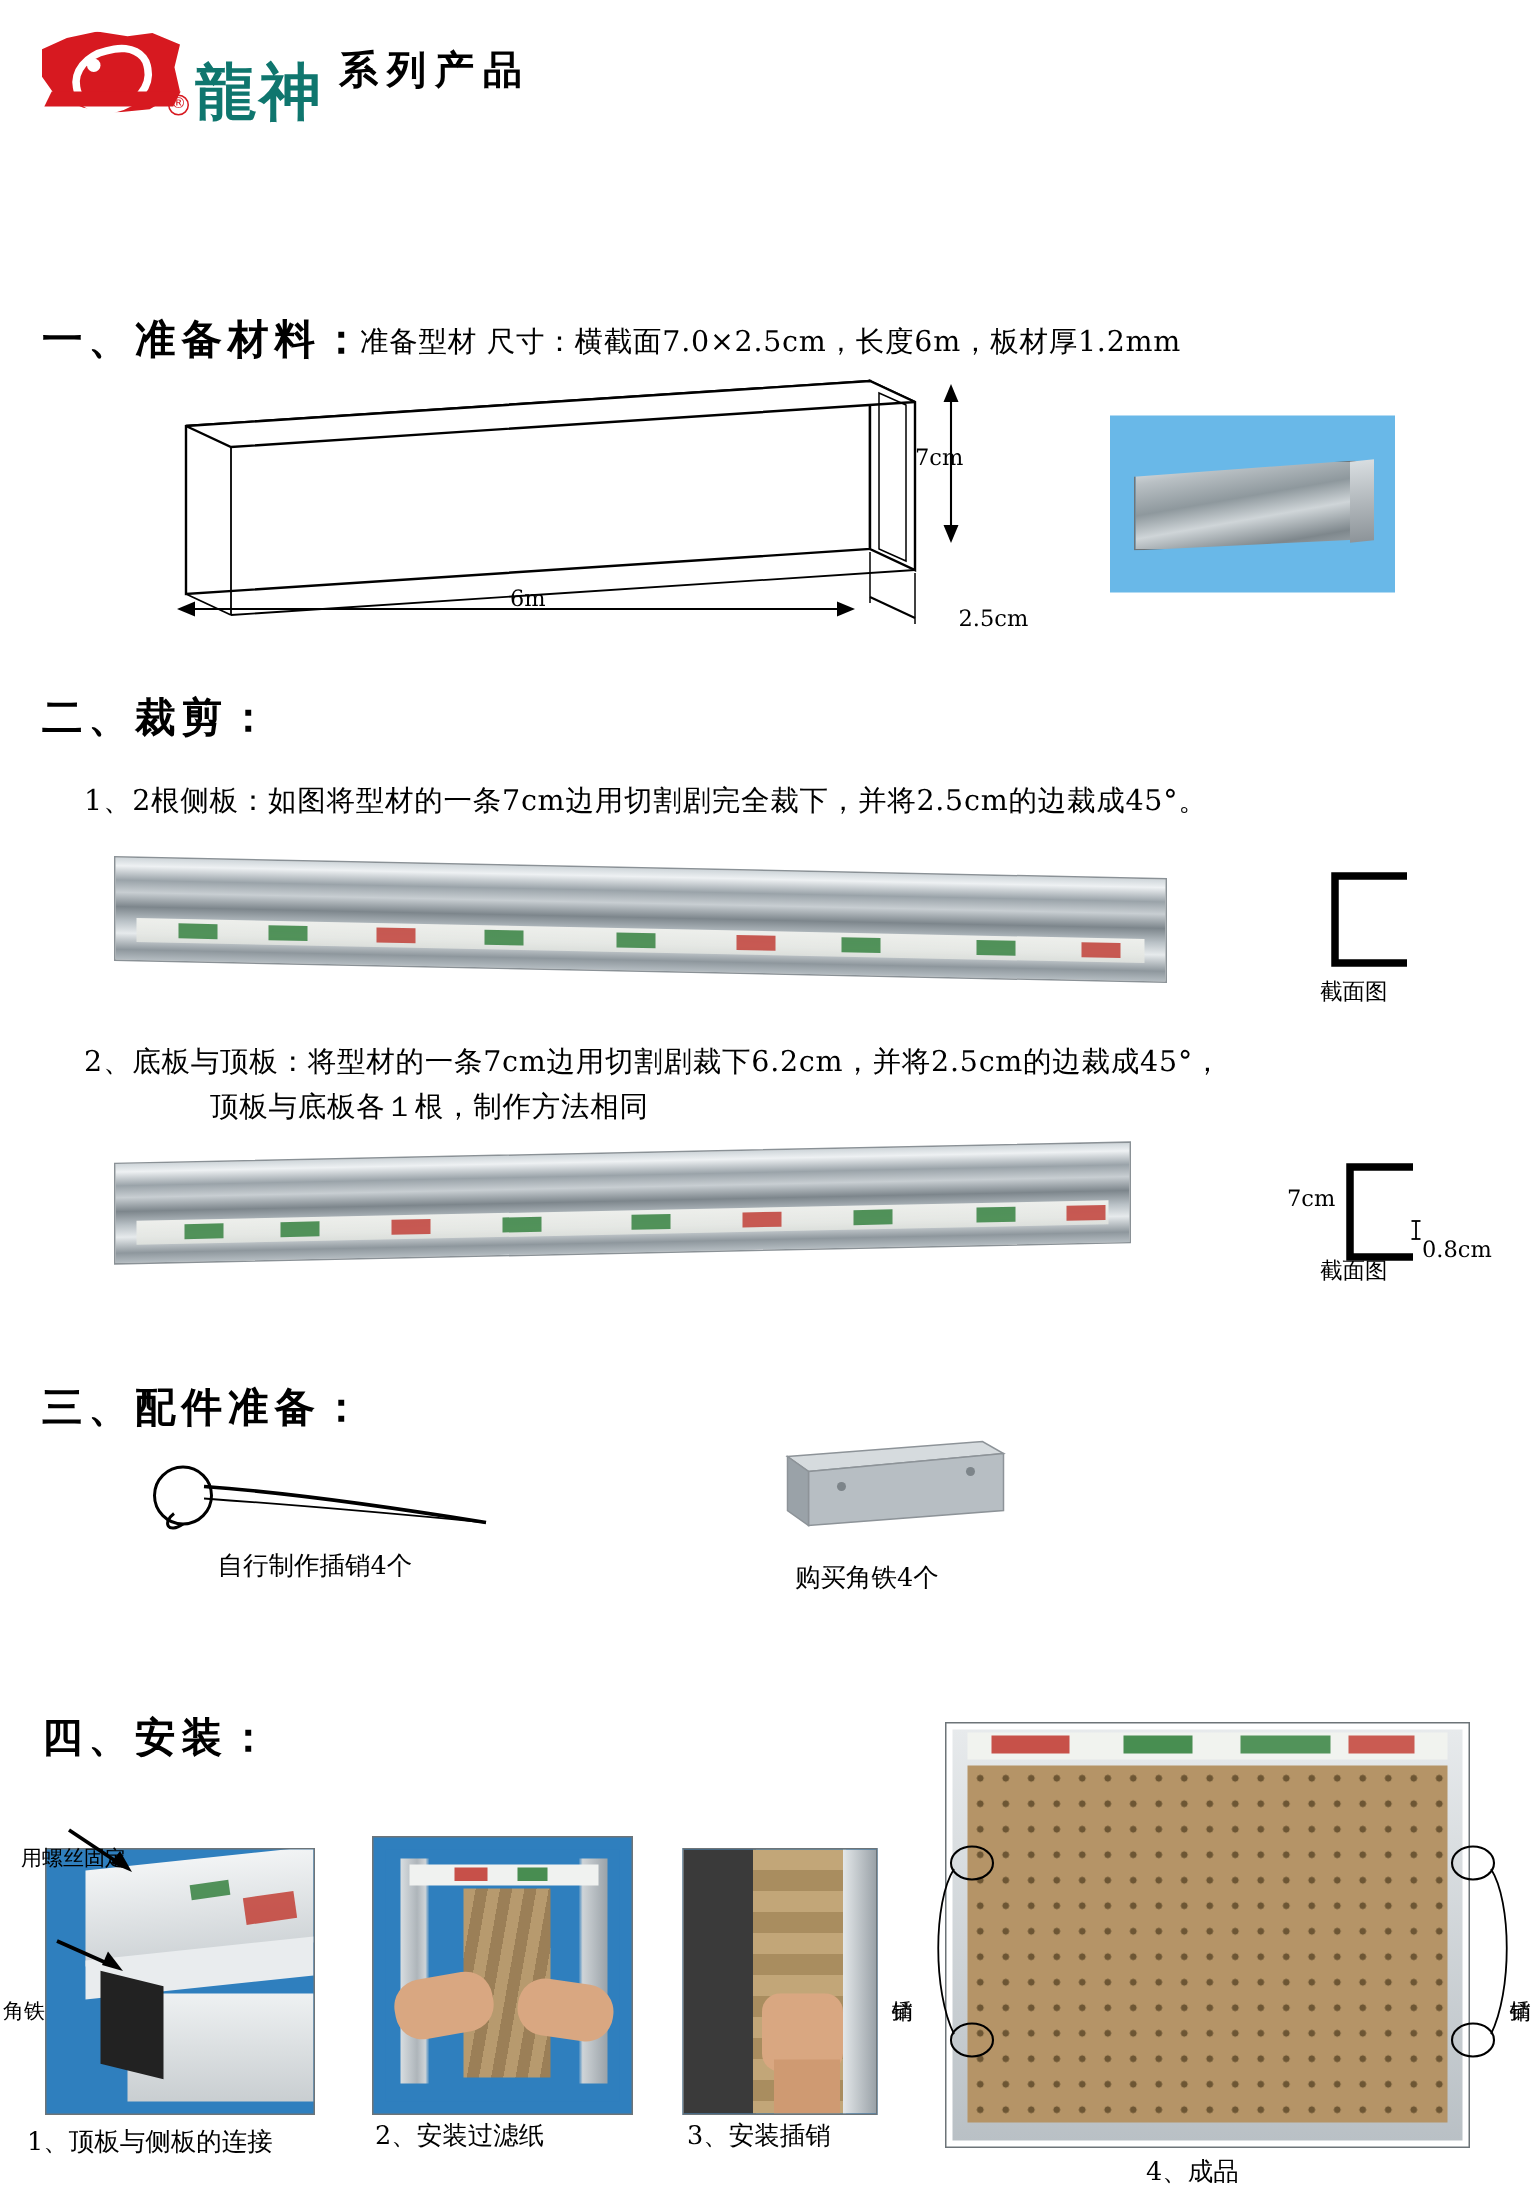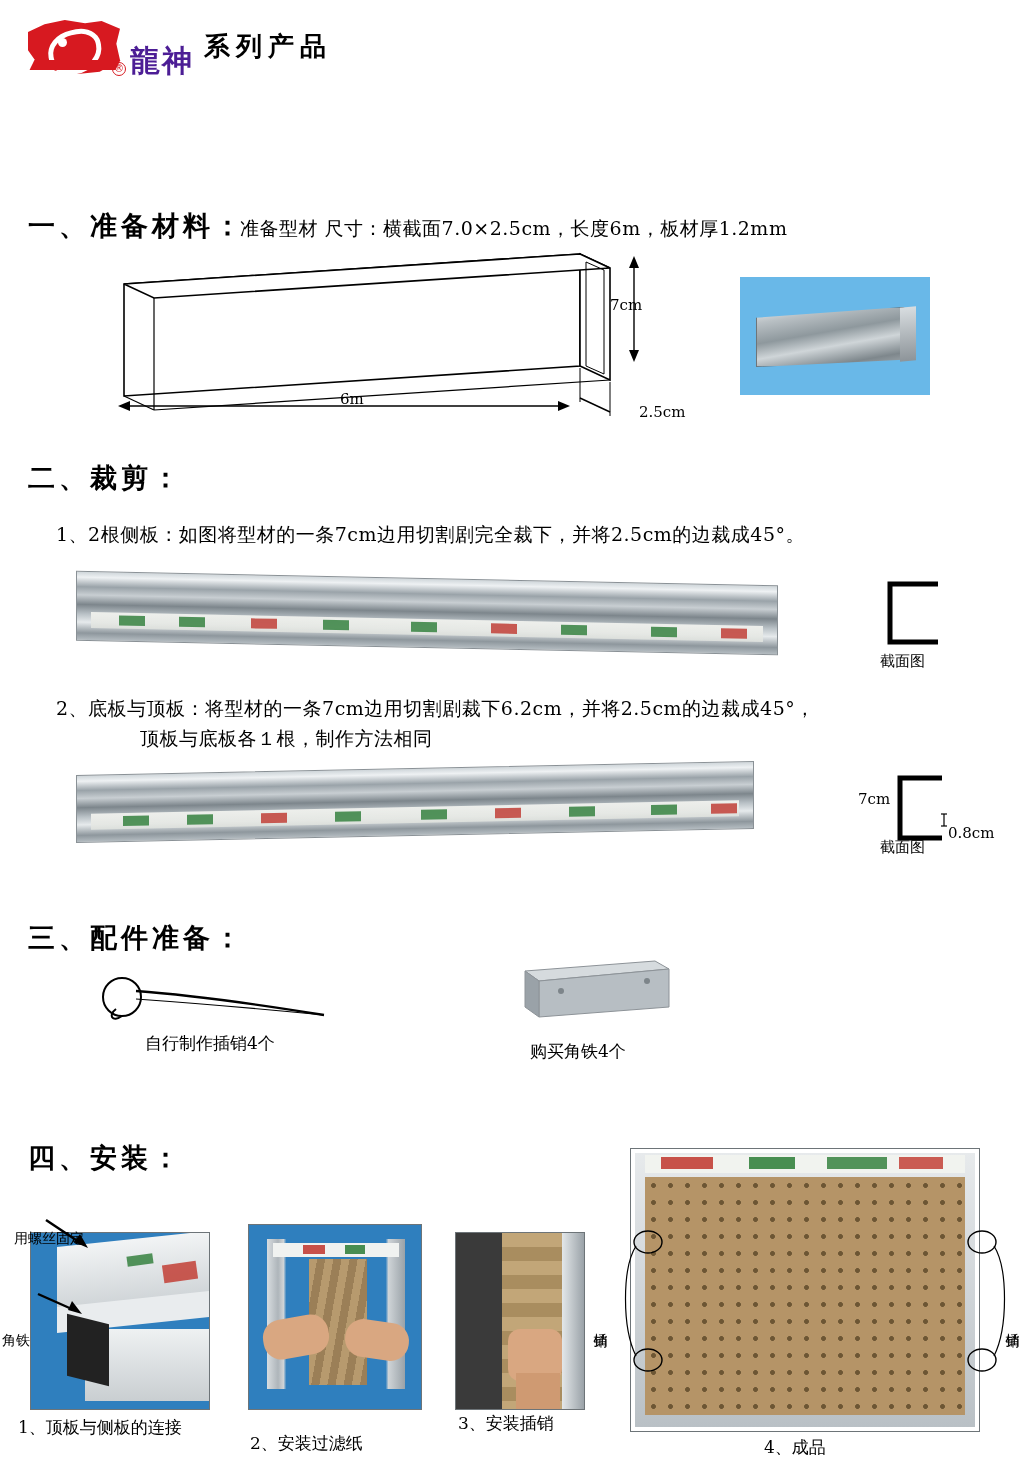--- a/index.html
+++ b/index.html
@@ -70,23 +70,23 @@
     font-size: 10px;
     color: #d71920;
     border: 1px solid #d71920;
     border-radius: 50%;
     width: 12px; height: 12px;
     line-height: 12px;
     text-align: center;
   }
   .brand-cn {
     font-family: "DejaVu Serif", "Liberation Serif", serif;
-    font-size: 30px;
+    font-size: 41px;
     font-weight: bold;
-    color: #4c1d95;
+    color: #0f766e;
     letter-spacing: 2px;
     line-height: 1;
     margin-top: 27px;
   }
   .brand-series {
     font-family: "DejaVu Serif", "Liberation Serif", serif;
     font-size: 26px;
     font-weight: bold;
     color: #000;
     letter-spacing: 6px;
@@ -362,21 +362,21 @@
   <div class="photo" style="left:248px; top:1224px; width:172px; height:184px;">
     <div style="position:absolute;left:8px;top:8px;width:156px;height:168px;background:#2f7fbe;"></div>
     <div style="position:absolute;left:18px;top:14px;width:138px;height:150px;background:linear-gradient(90deg,#d8dde0,#aeb5ba 8%,#cfd4d7 12%,#2f7fbe 14%,#2f7fbe 86%,#cfd4d7 88%,#9aa2a8);"></div>
     <div style="position:absolute;left:24px;top:18px;width:126px;height:14px;background:#f0f2f0;"></div>
     <div style="position:absolute;left:54px;top:20px;width:22px;height:9px;background:#c0342b;opacity:.85;"></div>
     <div style="position:absolute;left:96px;top:20px;width:20px;height:9px;background:#2a7b35;opacity:.85;"></div>
     <div style="position:absolute;left:60px;top:34px;width:58px;height:126px;background:repeating-linear-gradient(100deg,#b79a6e 0 8px,#9b7f57 8px 16px);"></div>
     <div style="position:absolute;left:14px;top:92px;width:66px;height:40px;background:#d9a781;border-radius:18px;transform:rotate(-10deg);"></div>
     <div style="position:absolute;left:96px;top:96px;width:64px;height:38px;background:#d9a781;border-radius:18px;transform:rotate(8deg);"></div>
   </div>
-  <div class="caption" style="left:250px; top:1412px;margin-top:20px;">2、安装过滤纸</div>
+  <div class="caption" style="left:250px; top:1412px;">2、安装过滤纸</div>
 
   <div class="photo" style="left:455px; top:1232px; width:128px; height:176px;">
     <div style="position:absolute;left:0;top:0;width:48px;height:176px;background:#3a3a3a;"></div>
     <div style="position:absolute;left:46px;top:0;width:62px;height:176px;background:repeating-linear-gradient(180deg,#c2a678 0 14px,#a98d5f 14px 28px);"></div>
     <div style="position:absolute;left:106px;top:0;width:22px;height:176px;background:linear-gradient(90deg,#e3e7e9,#9aa2a8);"></div>
     <div style="position:absolute;left:52px;top:96px;width:54px;height:52px;background:#d9a781;border-radius:12px;"></div>
     <div style="position:absolute;left:60px;top:140px;width:44px;height:36px;background:#cf9a72;"></div>
   </div>
   <div class="caption" style="left:458px; top:1412px;">3、安装插销</div>
 

